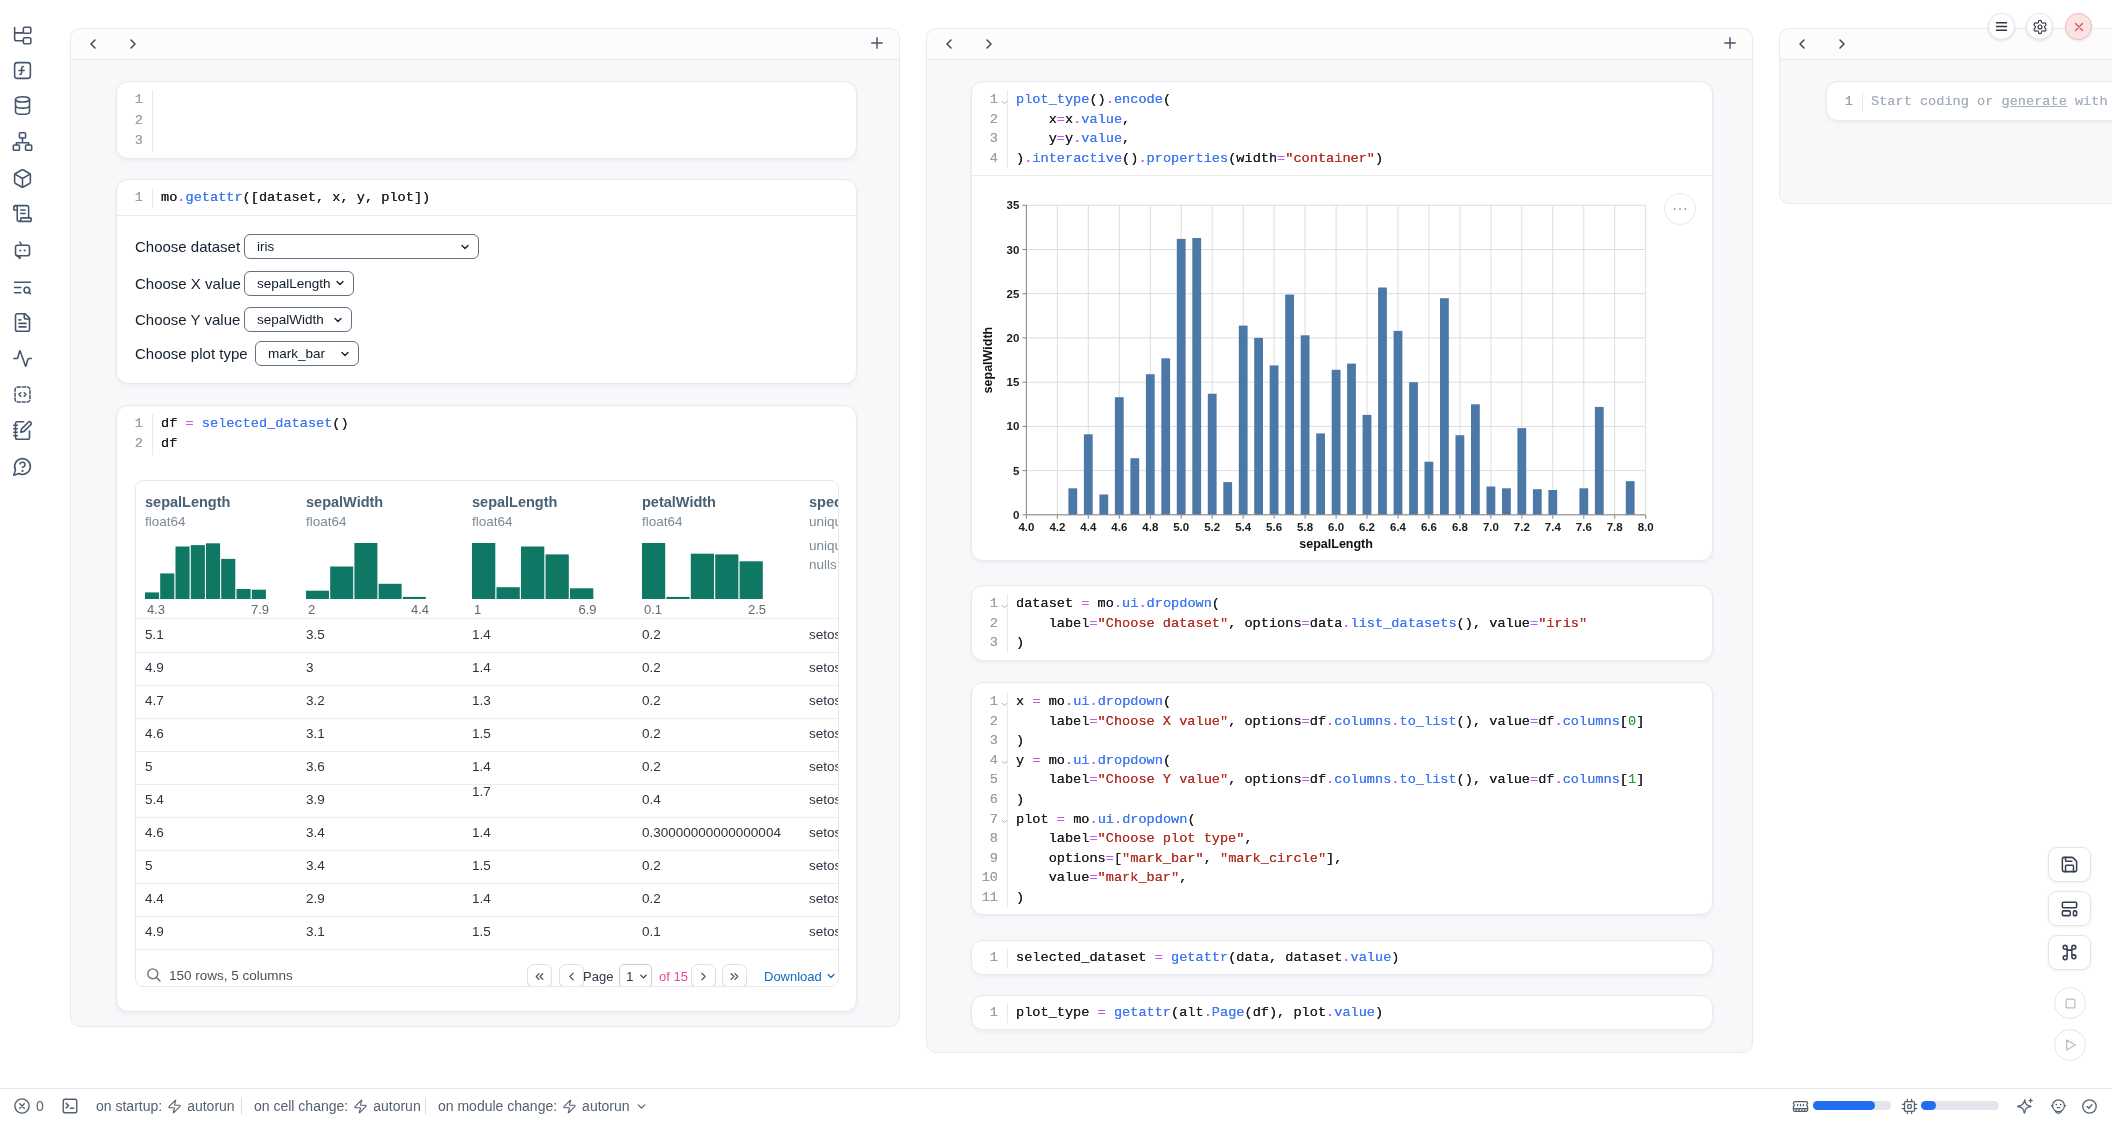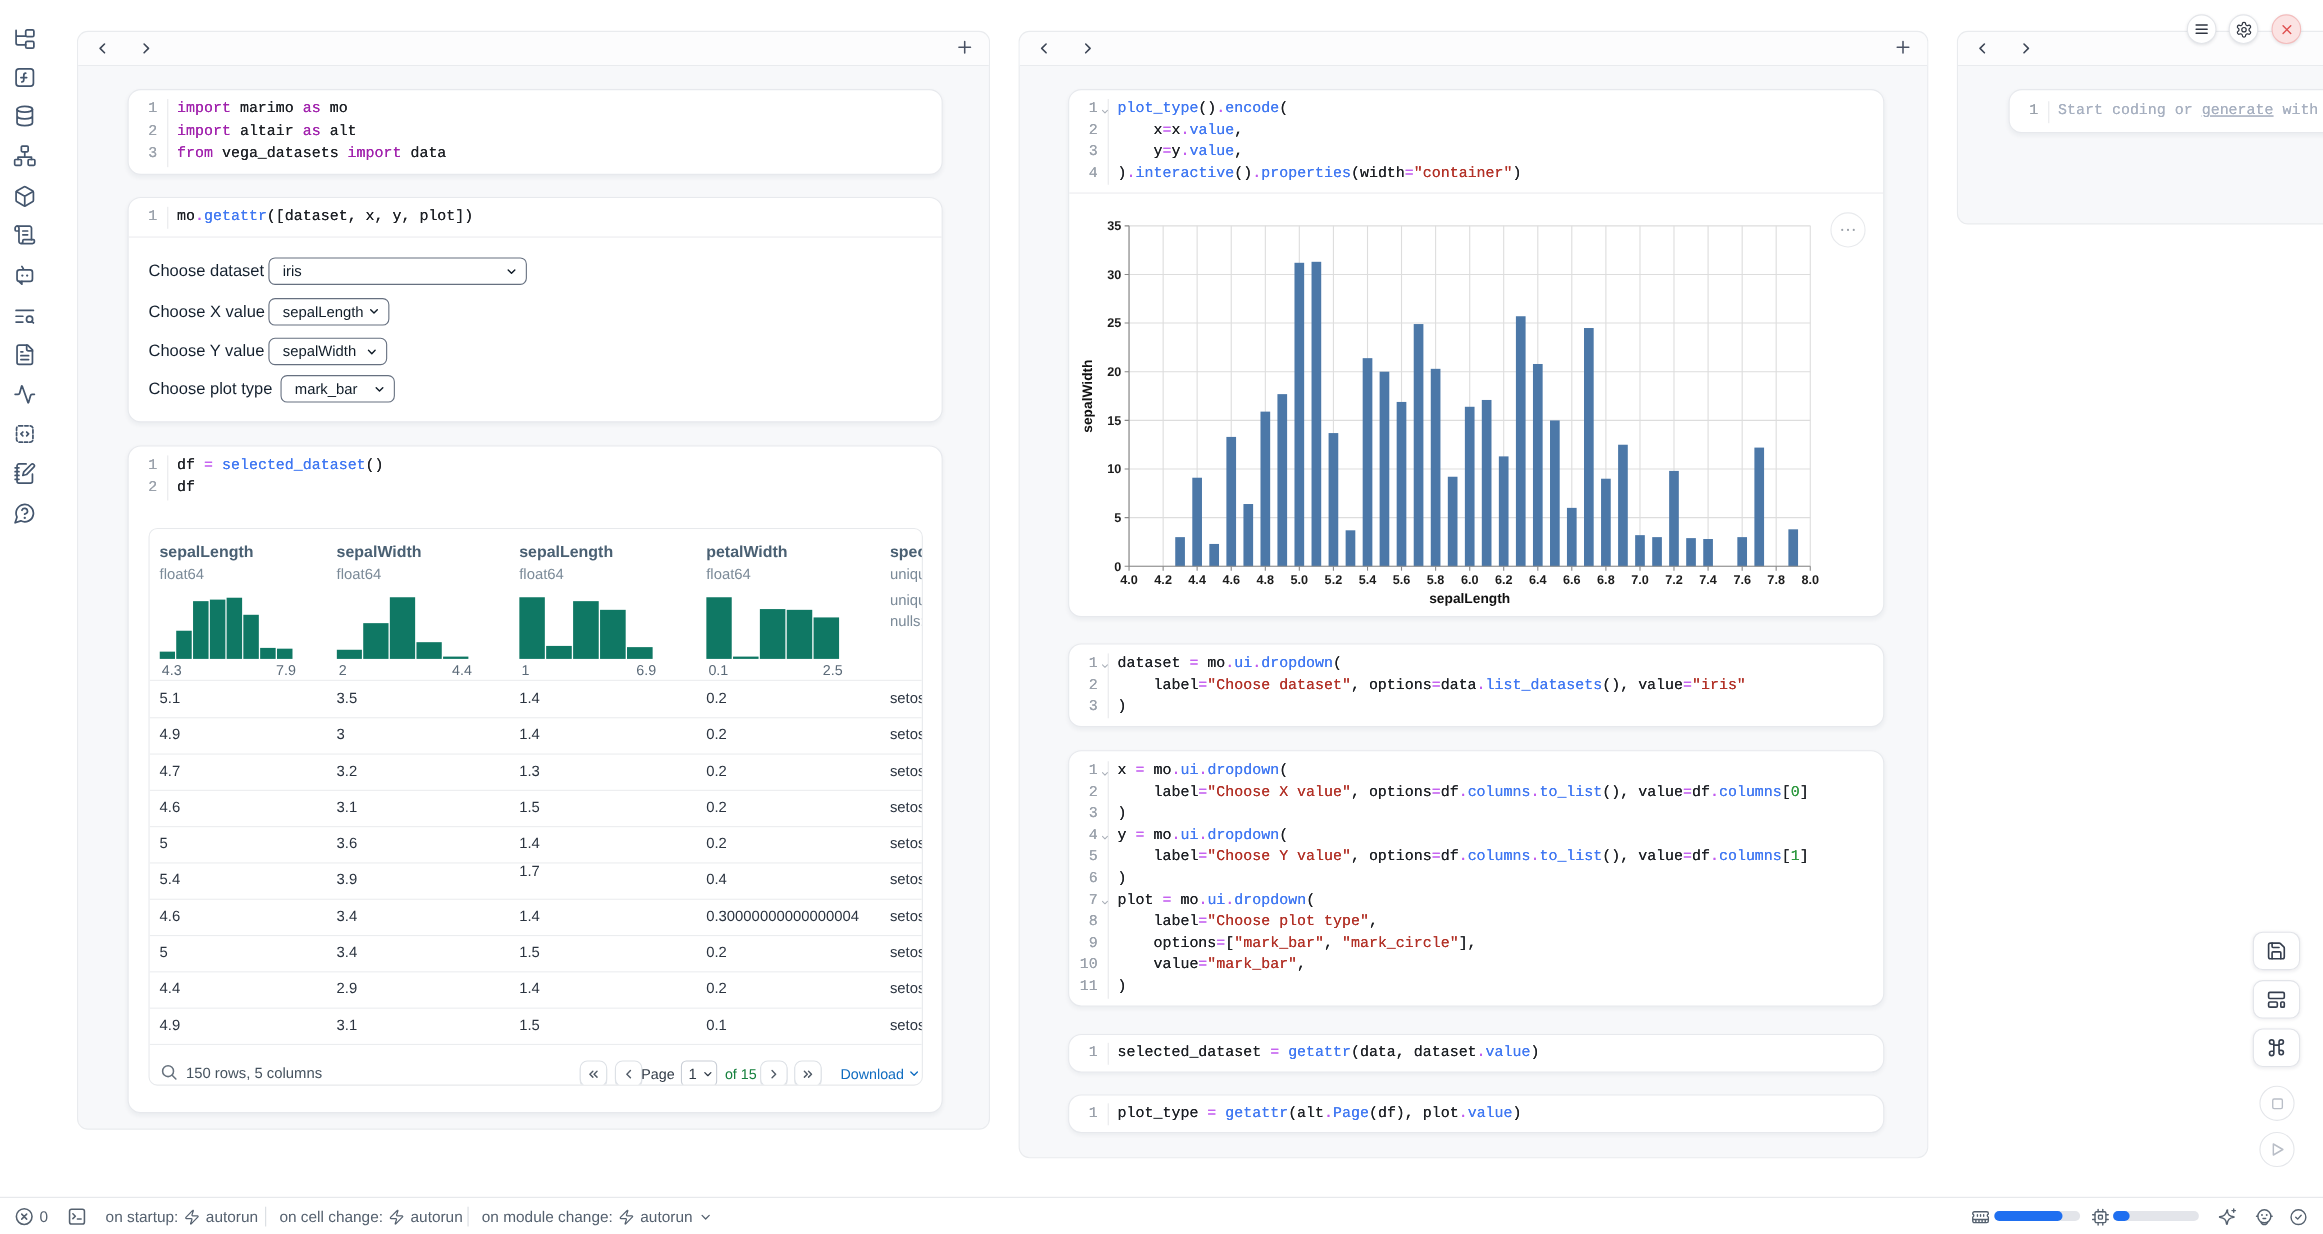--- a/index.html
+++ b/index.html
@@ -115,21 +115,20 @@
     </div>
 <div class="cell" style="left:45px;top:52px;width:741px;height:78px;">
       <div style="padding-top:8px">
         <div class="code" style="font-size:13.6px">
           <div class="gut" style="width:26px">
             <div style="height:20.6px;line-height:20.6px">1</div>
             <div style="height:20.6px;line-height:20.6px">2</div>
             <div style="height:20.6px;line-height:20.6px">3</div>
           </div>
           <div class="sep"></div>
-          <div class="src"><div style="height:20.6px;line-height:20.6px"><span class="k">import</span> marimo <span class="k">as</span> mo</div><div style="height:20.6px;line-height:20.6px"><span class="k">import</span> altair <span class="k">as</span> alt</div><div style="height:20.6px;line-height:20.6px"><span class="k">from</span> vega_datasets <span class="k">import</span> data</div></div>
         </div>
       </div>
     </div>
 <div class="cell" style="left:45px;top:150px;width:741px;height:205px;">
       <div style="padding-top:8px">
         <div class="code" style="font-size:13.6px">
           <div class="gut" style="width:26px">
             <div style="height:20px;line-height:20px">1</div>
           </div>
           <div class="sep"></div>
@@ -290,21 +289,21 @@
         </div>
 <div class="pgbtn" style="left:423px;top:483px">
           <svg width="13" height="13" viewBox="0 0 24 24" fill="none" stroke="currentColor" stroke-width="2.4" stroke-linecap="round" stroke-linejoin="round">
             <path d="M15 18l-6-6 6-6"></path>
           </svg>
         </div>
 <div class="abs" style="left:447px;top:488px;font-size:13px;color:#303a46">Page</div>
 <div class="abs" style="left:483px;top:483px;width:33px;height:24px;border:1px solid #c9ced6;border-radius:5px;font-size:13.5px;color:#303a46;display:flex;align-items:center;padding-left:6px">1<svg style="margin-left:4px" width="11" height="11" viewBox="0 0 24 24" fill="none" stroke="currentColor" stroke-width="2.6" stroke-linecap="round" stroke-linejoin="round">
             <path d="M6 9l6 6 6-6"></path>
           </svg></div>
-<div class="abs" style="left:523px;top:488px;font-size:13px;color:#15803d">of 15</div>
+<div class="abs" style="left:523px;top:488px;font-size:13px;color:#ec4899">of 15</div>
 <div class="pgbtn" style="left:555px;top:483px">
           <svg width="13" height="13" viewBox="0 0 24 24" fill="none" stroke="currentColor" stroke-width="2.4" stroke-linecap="round" stroke-linejoin="round">
             <path d="M9 18l6-6-6-6"></path>
           </svg>
         </div>
 <div class="pgbtn" style="left:586px;top:483px">
           <svg width="13" height="13" viewBox="0 0 24 24" fill="none" stroke="currentColor" stroke-width="2.4" stroke-linecap="round" stroke-linejoin="round">
             <path d="M13 17l5-5-5-5M6 17l5-5-5-5"></path>
           </svg>
         </div>

